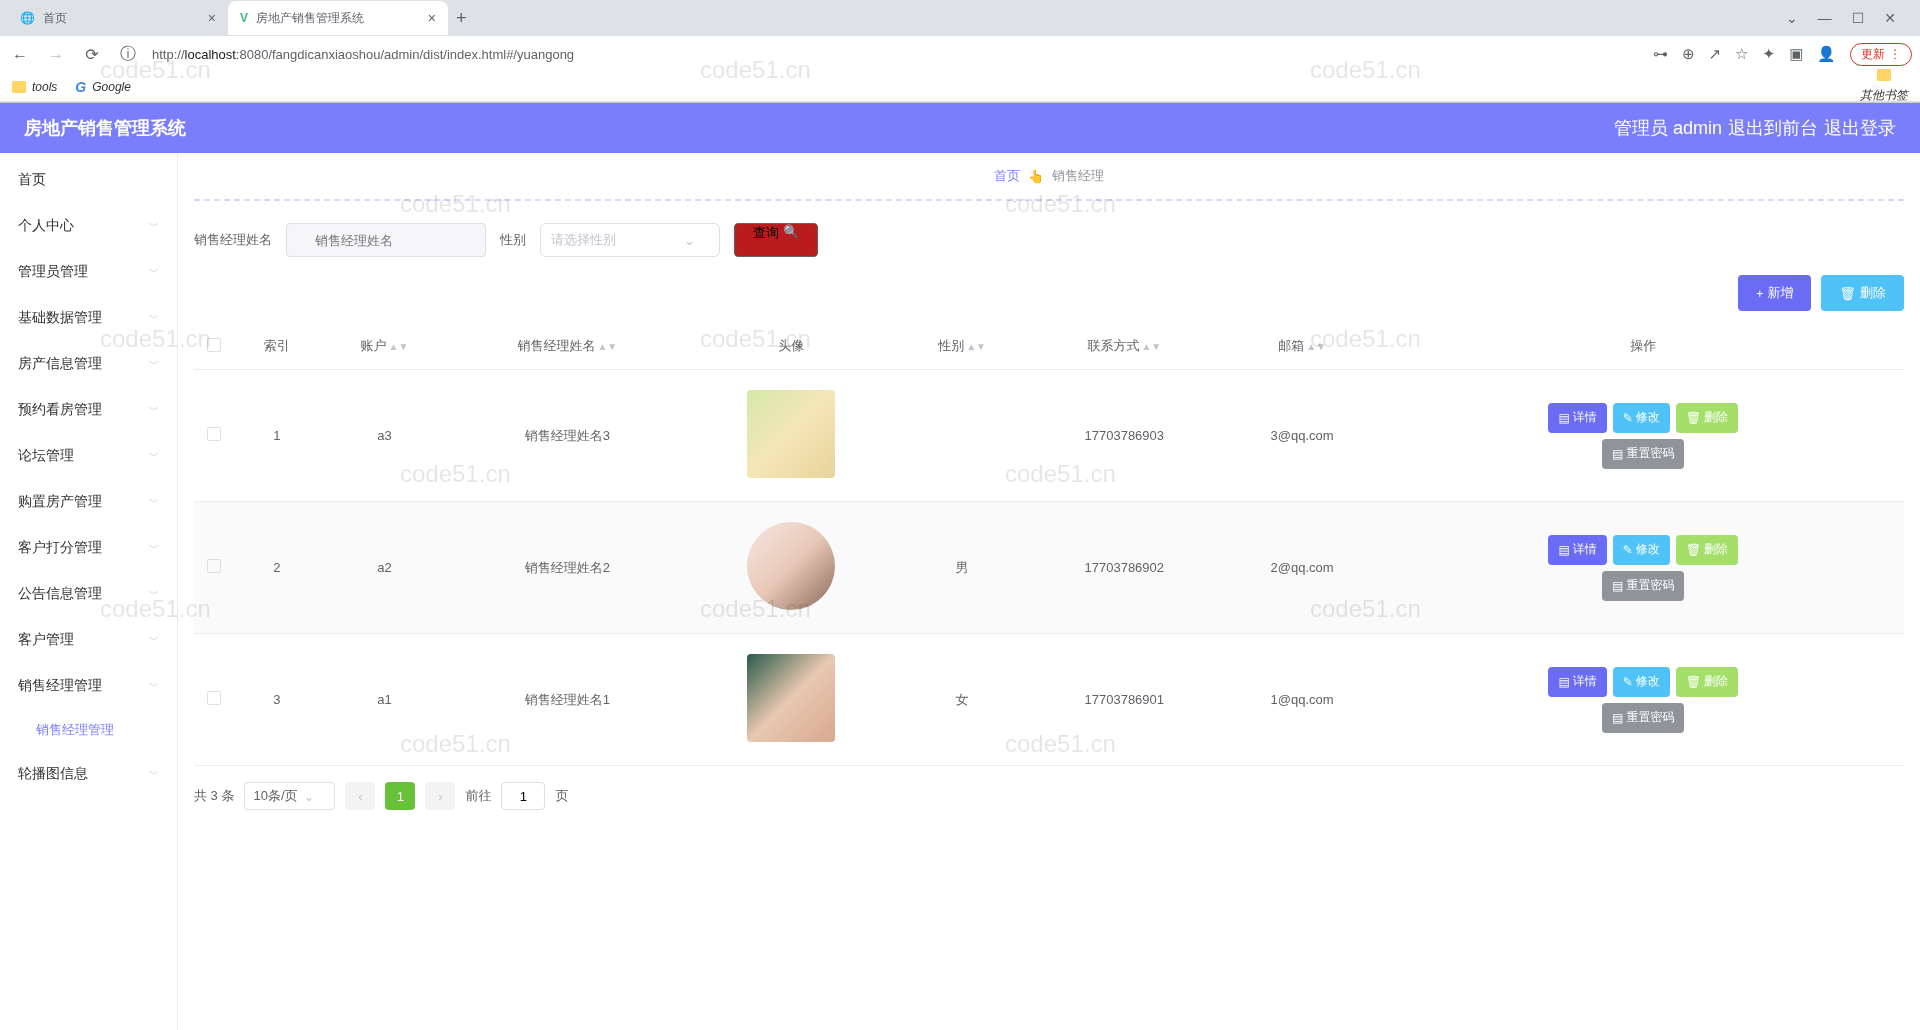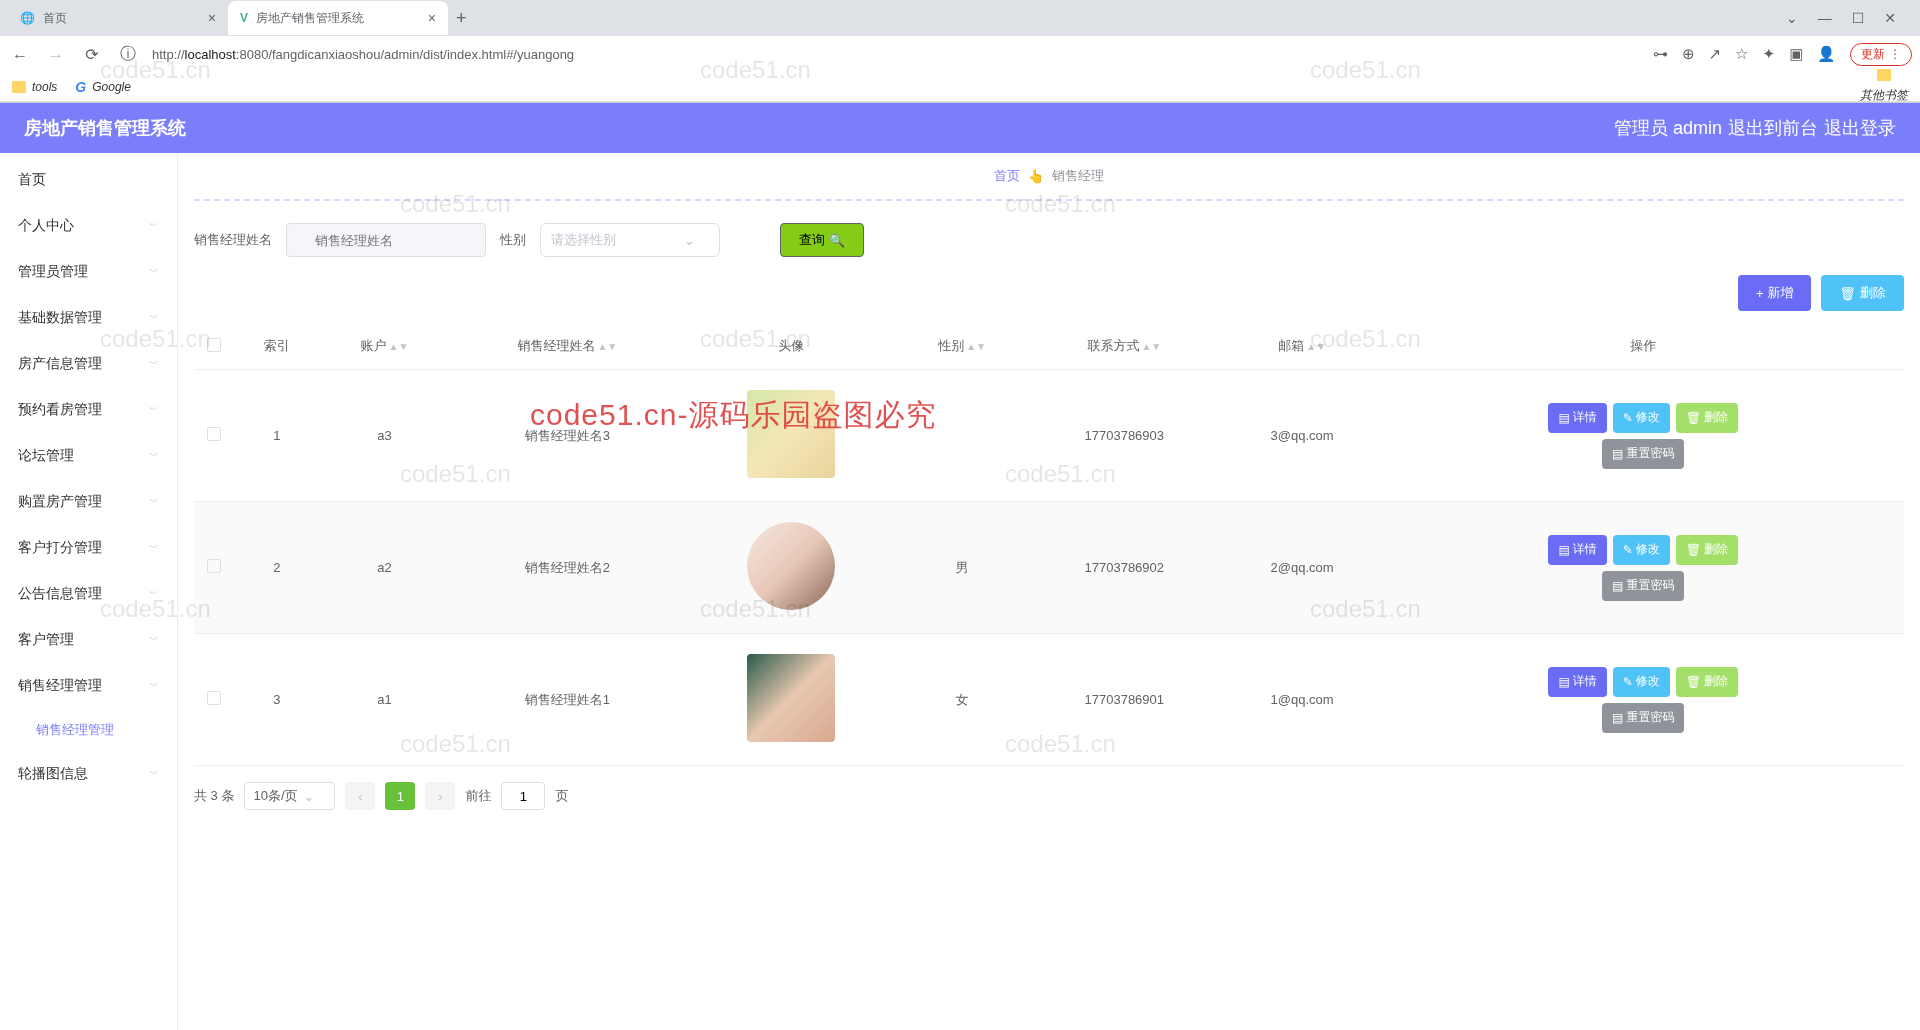--- a/index.html
+++ b/index.html
@@ -42,21 +42,21 @@
 .breadcrumb { display:flex; justify-content:center; align-items:center; gap:8px; padding: 14px 0; font-size: 13px; color: #606266; border-bottom: 2px dashed #d8d9f6; margin-bottom: 16px;}
 .breadcrumb .home { color: #7b7efb; cursor:pointer;}
 .breadcrumb .current { color: #909399; }
 
 .search-bar { display: flex; align-items: center; gap: 14px; padding: 6px 0 18px 0; }
 .search-label { font-size: 13px; color: #606266; }
 .search-input { height: 34px; border: 1px solid #dcdfe6; border-radius: 4px; padding: 0 10px 0 28px; width: 200px; font-size: 13px; background: #f5f5fa; position:relative;}
 .search-input-wrap{position:relative;}
 .search-input-wrap .sicon{position:absolute;left:8px;top:9px;color:#c0c4cc;font-size:13px;}
 .search-select { height: 34px; border: 1px solid #dcdfe6; border-radius: 6px; padding: 0 24px 0 10px; width: 180px; font-size: 13px; color: #c0c4cc; background: #fff; display:flex; align-items:center; justify-content:space-between;}
-.query-btn { height: 34px; border: 1px solid #606266; background: #84cc16; border-radius: 4px; padding: 0 18px; font-size: 13px; cursor: pointer; display:flex;align-items:center;gap:4px;margin-left:46px;}
+.query-btn { height: 34px; border: 1px solid #606266; background: #b91c1c; border-radius: 4px; padding: 0 18px; font-size: 13px; cursor: pointer; display:flex;gap:4px;}
 
 .action-bar { display: flex; justify-content: flex-end; gap: 10px; margin-bottom: 12px; }
 .btn { height: 36px; border: none; border-radius: 4px; padding: 0 18px; font-size: 13px; color: #fff; cursor: pointer; display:flex; align-items:center; gap:4px; }
 .btn-primary { background: #6a6cf5; }
 .btn-info { background: #4fc3f7; }
 
 .table { width: 100%; border-collapse: collapse; background:#fff;}
 .table th { background: #fff; font-weight: normal; color: #606266; font-size: 13px; padding: 14px 8px; border-bottom: 1px solid #ebeef5; text-align: center; }
 .table td { padding: 20px 8px; border-bottom: 1px solid #ebeef5; text-align: center; font-size: 13px; color: #606266; vertical-align: middle; }
 .table tbody tr:nth-child(even) { background: #fafafa; }
@@ -346,15 +346,14 @@
 <span class="watermark" style="top:325px;left:100px;">code51.cn</span>
 <span class="watermark" style="top:325px;left:700px;">code51.cn</span>
 <span class="watermark" style="top:325px;left:1310px;">code51.cn</span>
 <span class="watermark" style="top:460px;left:400px;">code51.cn</span>
 <span class="watermark" style="top:460px;left:1005px;">code51.cn</span>
 <span class="watermark" style="top:595px;left:100px;">code51.cn</span>
 <span class="watermark" style="top:595px;left:700px;">code51.cn</span>
 <span class="watermark" style="top:595px;left:1310px;">code51.cn</span>
 <span class="watermark" style="top:730px;left:400px;">code51.cn</span>
 <span class="watermark" style="top:730px;left:1005px;">code51.cn</span>
-<span class="wm-red" style="top:395px;left:530px;">code51.cn-源码乐园盗图必究</span>
 
 </div>
 
 </body></html>

